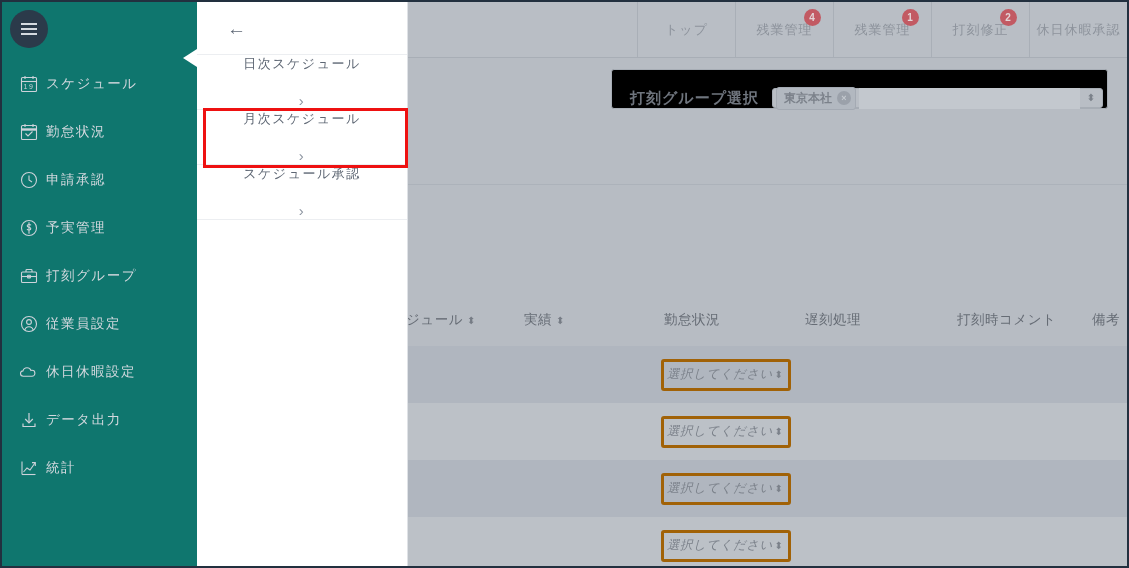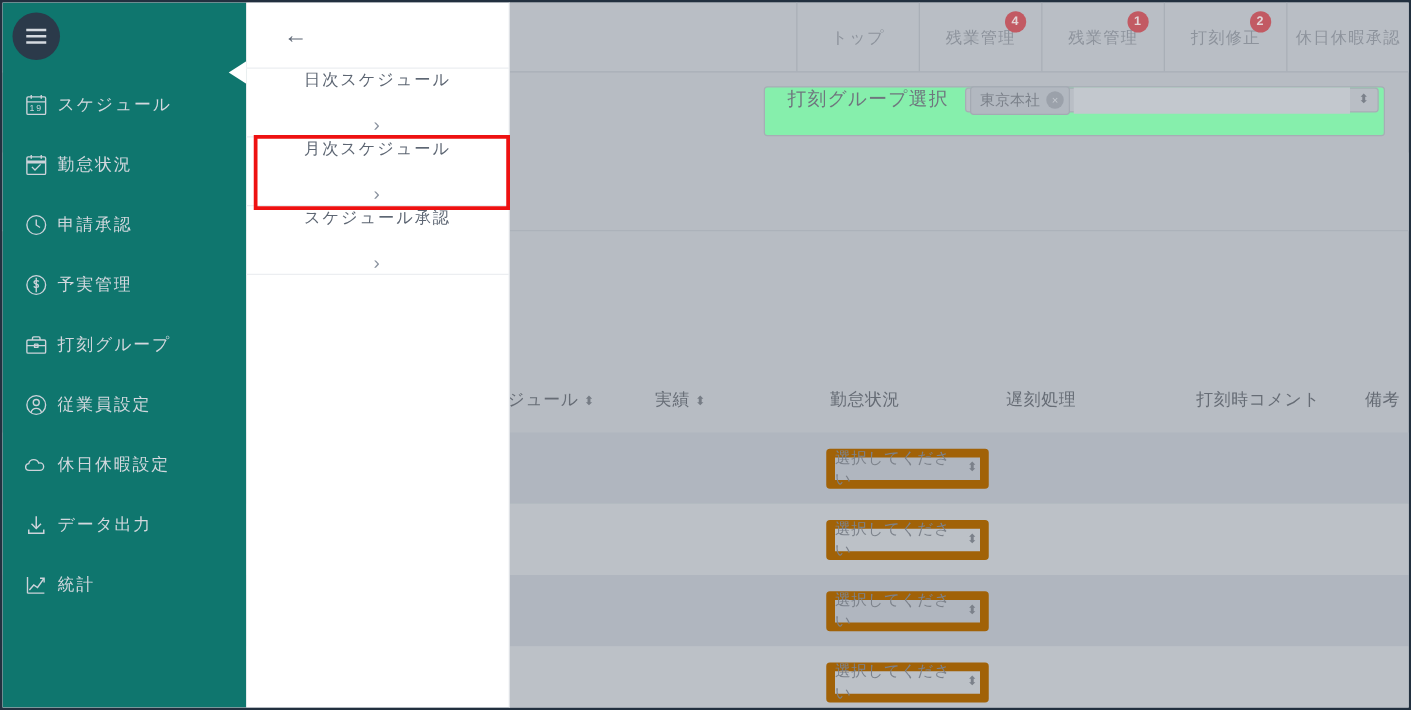--- a/index.html
+++ b/index.html
@@ -77,26 +77,27 @@
     right: 0;
     height: 62px;
     display: flex;
     align-items: center;
     justify-content: flex-end;
     padding-right: 19px;
     box-sizing: border-box;
   }
   .group-box {
     display: flex;
-    align-items: flex-start;
+    align-items: flex-end;
     border: 1px solid #a7adb5;
     border-radius: 3px;
     height: 38px;
-    background: #86efac;
+    background: #000000;
     padding: 0 4px 0 0;
+    font-weight: bold;
   }
   .group-label {
     font-size: 15px;
     color: #6f757e;
     padding: 0 13px 0 18px;
     letter-spacing: 1px;
     white-space: nowrap;
   }
   .group-select {
     display: flex;
@@ -207,27 +208,28 @@
   .row.odd  { background: #b0b6bf; }
   .row.even { background: #bcc1c7; }
   .row-select {
     position: absolute;
     left: 659px;
     display: flex;
     align-items: center;
     justify-content: center;
     height: 32px;
     width: 130px;
-    border: 7px solid #a16207;
+    border: 3px solid #a16207;
     border-radius: 3px;
     font-size: 12.5px;
     color: #7c828b;
     letter-spacing: 0.5px;
     background: transparent;
     box-sizing: border-box;
+    font-style: italic;
   }
   .row-select .sel-arrows { width: 12px; }
 
   
   #sidebar {
     position: absolute;
     top: 0;
     left: 0;
     width: 195px;
     height: 100%;

